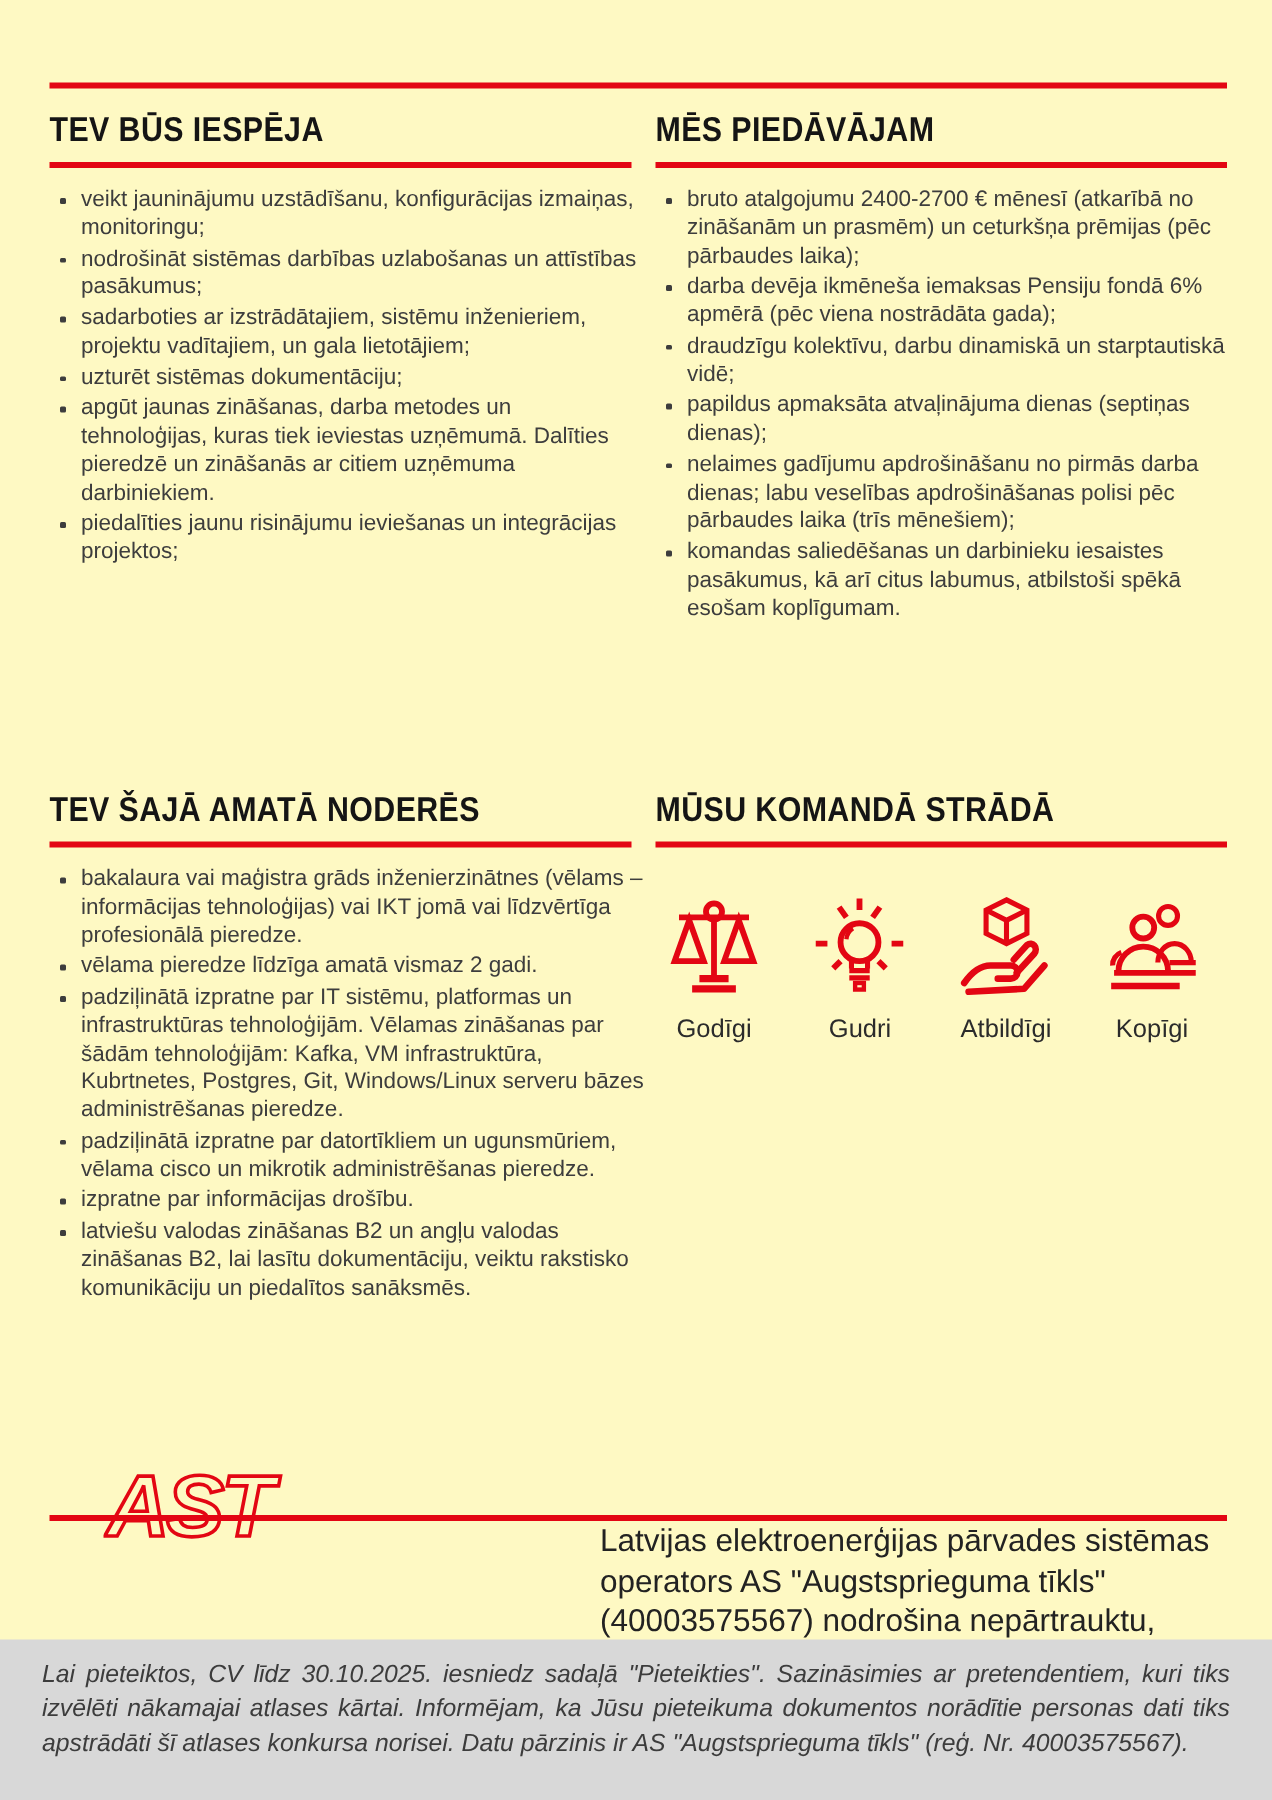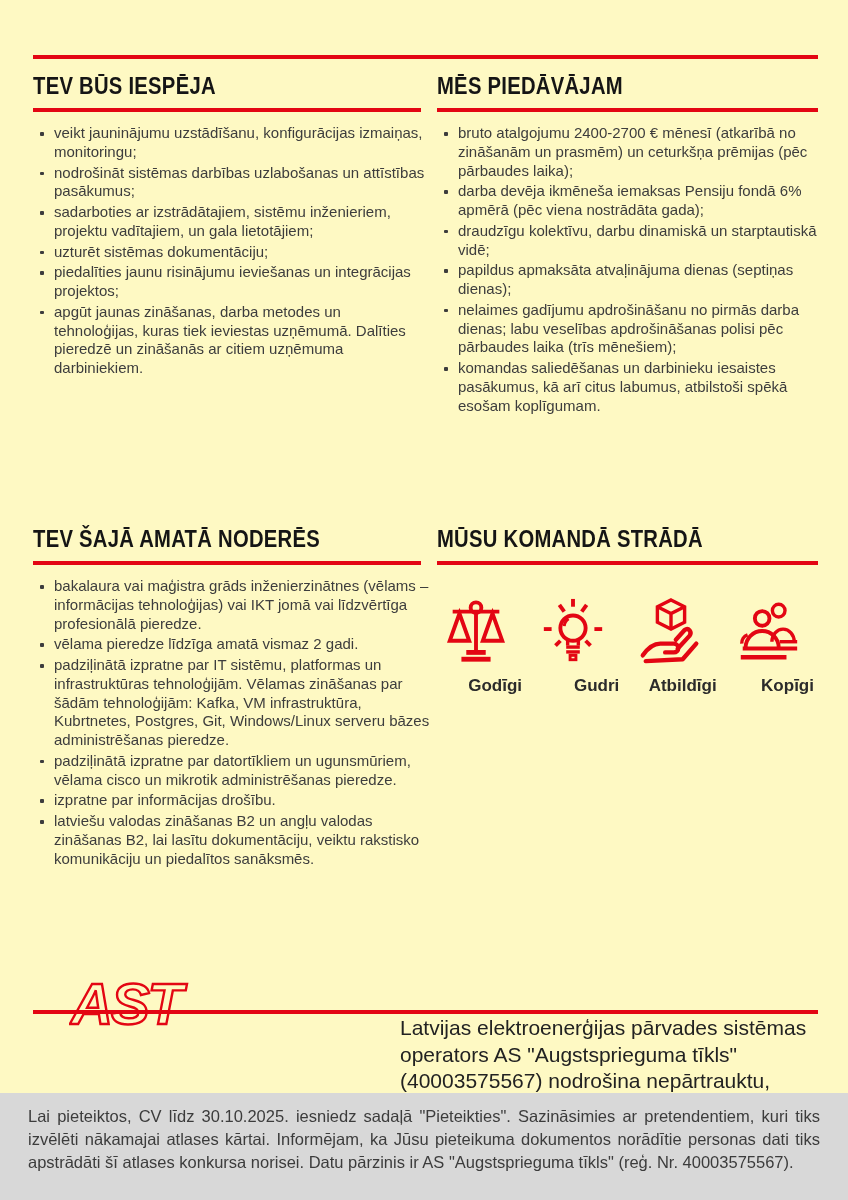--- a/index.html
+++ b/index.html
@@ -22,51 +22,51 @@
 
   .list{position:absolute;margin:0;padding:0;list-style:none;font-size:15px;line-height:1.25;color:#3d3d3d;}
   #list-opp{top:124px;left:33px;width:392px;}
   #list-offer{top:124px;left:437px;width:384px;}
   #list-useful{top:577px;left:33px;width:398px;}
   .list li{position:relative;padding-left:21px;margin-bottom:2px;}
   .list li::before{content:"";position:absolute;left:7px;top:8px;width:3.5px;height:3.5px;
                    background:#3d3d3d;border-radius:1px;}
 
   #values-row{position:absolute;top:597px;left:430px;width:384px;display:flex;justify-content:space-between;}
-  .value-card{width:92px;text-align:right;font-weight:bold;}
+  .value-card{width:92px;text-align:center;}
   .value-icon{display:block;color:var(--accent,#e30613);}
   .value-icon svg{display:block;margin:0 auto;}
   .value-label{display:block;margin-top:9px;font-size:17px;color:#2b2b2b;}
 
   #logo{position:absolute;top:974px;left:50px;color:var(--accent,#e30613);margin-left:19px;}
   #company-desc{position:absolute;top:1015px;left:400px;width:412px;
                 font-size:21px;line-height:1.27;color:#222;}
-  #footer{position:absolute;top:1093px;left:0;width:848px;height:107px;background:var(--footer-bg,#d8d8d8);}
+  #footer{position:absolute;top:1093px;left:0;width:848px;height:107px;background:var(--footer-bg,#d8d8d8);font-style:italic;}
   #footer p{margin:12px 28px 0;font-size:16.5px;line-height:1.38;color:#3c3c3c;text-align:justify;}
 </style>
 </head>
 <body>
 
 <div class="page">
 
   <div class="rule" id="rule-top"></div>
 
   <div class="heading" id="h-opp">TEV BŪS IESPĒJA</div>
   <div class="heading" id="h-offer">MĒS PIEDĀVĀJAM</div>
 
   <div class="rule" id="rule-s1-left"></div>
   <div class="rule" id="rule-s1-right"></div>
 
   <ul class="list" id="list-opp">
       <li>veikt jauninājumu uzstādīšanu, konfigurācijas izmaiņas, monitoringu;</li>
       <li>nodrošināt sistēmas darbības uzlabošanas un attīstības pasākumus;</li>
       <li>sadarboties ar izstrādātajiem, sistēmu inženieriem, projektu vadītajiem, un gala lietotājiem;</li>
       <li>uzturēt sistēmas dokumentāciju;</li>
+      <li>apgūt jaunas zināšanas, darba metodes un tehnoloģijas, kuras tiek ieviestas uzņēmumā. Dalīties pieredzē un zināšanās ar citiem uzņēmuma darbiniekiem.</li>
       <li>piedalīties jaunu risinājumu ieviešanas un integrācijas projektos;</li>
-      <li>apgūt jaunas zināšanas, darba metodes un tehnoloģijas, kuras tiek ieviestas uzņēmumā. Dalīties pieredzē un zināšanās ar citiem uzņēmuma darbiniekiem.</li>
     </ul>
   <ul class="list" id="list-offer">
       <li>bruto atalgojumu 2400-2700 € mēnesī (atkarībā no zināšanām un prasmēm) un ceturkšņa prēmijas (pēc pārbaudes laika);</li>
       <li>darba devēja ikmēneša iemaksas Pensiju fondā 6% apmērā (pēc viena nostrādāta gada);</li>
       <li>draudzīgu kolektīvu, darbu dinamiskā un starptautiskā vidē;</li>
       <li>papildus apmaksāta atvaļinājuma dienas (septiņas dienas);</li>
       <li>nelaimes gadījumu apdrošināšanu no pirmās darba dienas; labu veselības apdrošināšanas polisi pēc pārbaudes laika (trīs mēnešiem);</li>
       <li>komandas saliedēšanas un darbinieku iesaistes pasākumus, kā arī citus labumus, atbilstoši spēkā esošam koplīgumam.</li>
     </ul>
 

